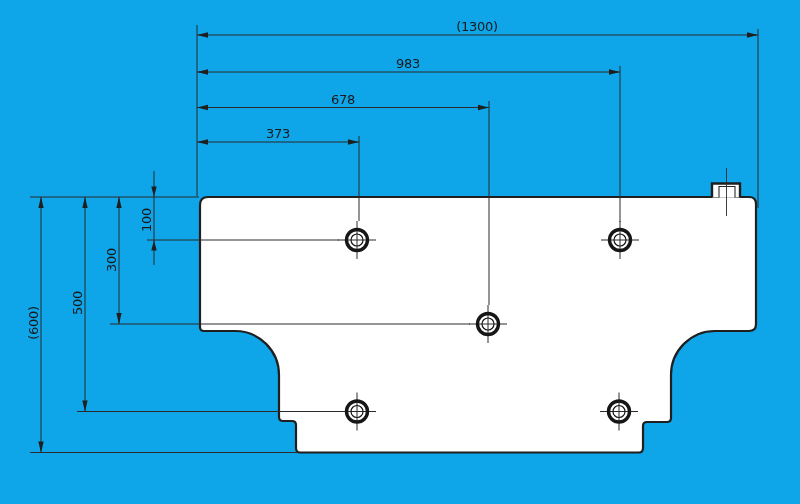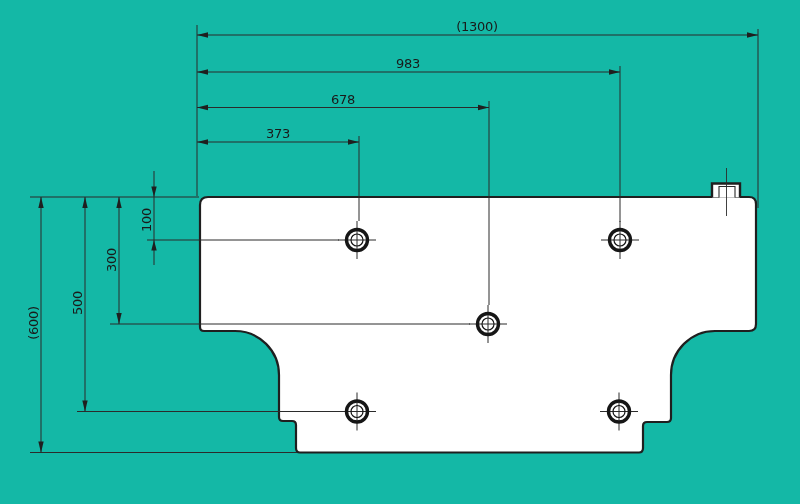--- a/index.html
+++ b/index.html
@@ -5,21 +5,21 @@
   html, body {
     margin: 0;
     padding: 0;
     background: #ffffff;
     font-family: "DejaVu Sans", "Liberation Sans", sans-serif;
   }
   .stage {
     position: relative;
     width: 800px;
     height: 504px;
-    background: #14b8a6;
+    background: #0ea5e9;
     overflow: hidden;
   }
   svg { display: block; }
   .outline    { fill: #ffffff; stroke: #1f1f1f; stroke-width: 2.2; stroke-linejoin: round; }
   .tab-outer  { fill: #ffffff; stroke: #1f1f1f; stroke-width: 2.4; }
   .tab-inner  { fill: #ffffff; stroke: #2b2b2b; stroke-width: 1.1; }
   .thin       { stroke: #2b2b2b; stroke-width: 1; fill: none; }
   .center     { stroke: #2b2b2b; stroke-width: 0.9; fill: none; }
   .arrow      { fill: #1f1f1f; stroke: none; }
   .hole-outer { fill: none; stroke: #161616; stroke-width: 3.4; }

